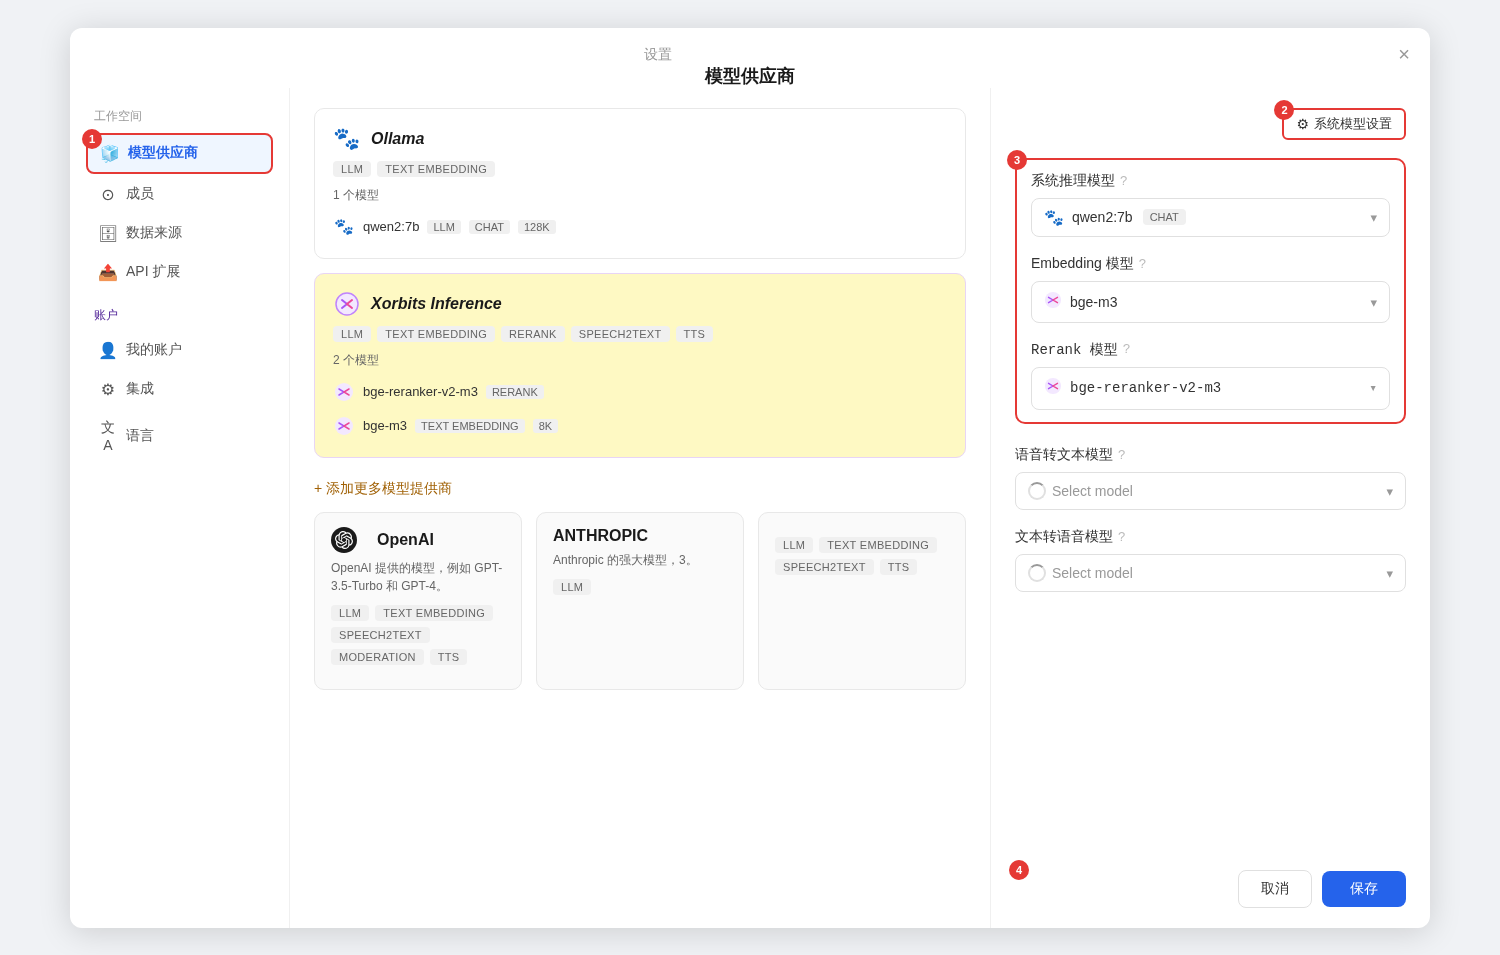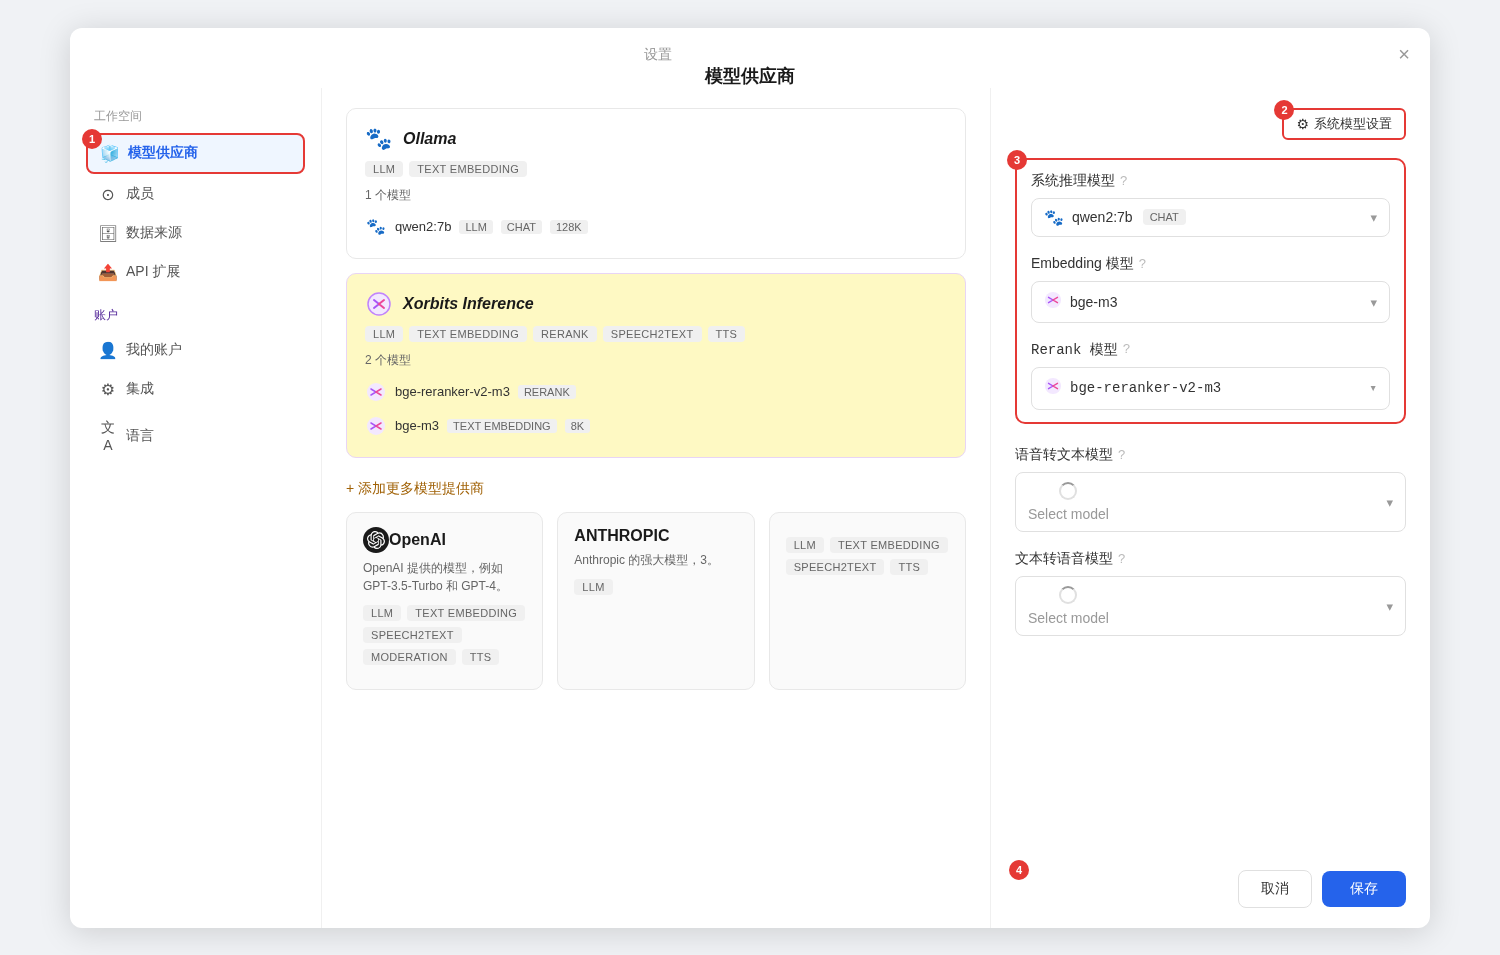--- a/index.html
+++ b/index.html
@@ -47,21 +47,21 @@
       color: #999;
       line-height: 1;
     }
     .modal-body {
       display: flex;
       flex: 1;
       overflow: hidden;
     }
     
     .sidebar {
-      width: 252px;
+      width: 220px;
       padding: 20px 16px;
       flex-shrink: 0;
       border-right: 1px solid #f0f0f0;
     }
     .sidebar-section-label {
       font-size: 12px;
       color: #999;
       margin-bottom: 8px;
       padding-left: 8px;
     }
@@ -222,21 +222,21 @@
       flex: 1;
       border: 1px solid #e8e8e8;
       border-radius: 10px;
       padding: 14px 16px;
       background: #fafafa;
       min-height: 160px;
     }
     .suggested-card-header {
       display: flex;
       align-items: center;
-      gap: 0;
+      gap: 20px;
       margin-bottom: 6px;
     }
     .suggested-name {
       font-size: 16px;
       font-weight: 700;
       color: #1a1a1a;
     }
     .suggested-desc {
       font-size: 12px;
       color: #666;
@@ -333,21 +333,20 @@
       font-size: 11px;
       padding: 2px 7px;
       border-radius: 4px;
       margin-left: 4px;
     }
     .select-placeholder {
       color: #999;
       display: flex;
       align-items: center;
       gap: 6px;
-      flex-direction: column;
     }
     .spinner-icon {
       width: 18px;
       height: 18px;
       border-radius: 50%;
       border: 2px solid #e0e0e0;
       border-top-color: #999;
       display: inline-block;
     }
     .right-bordered-section {

